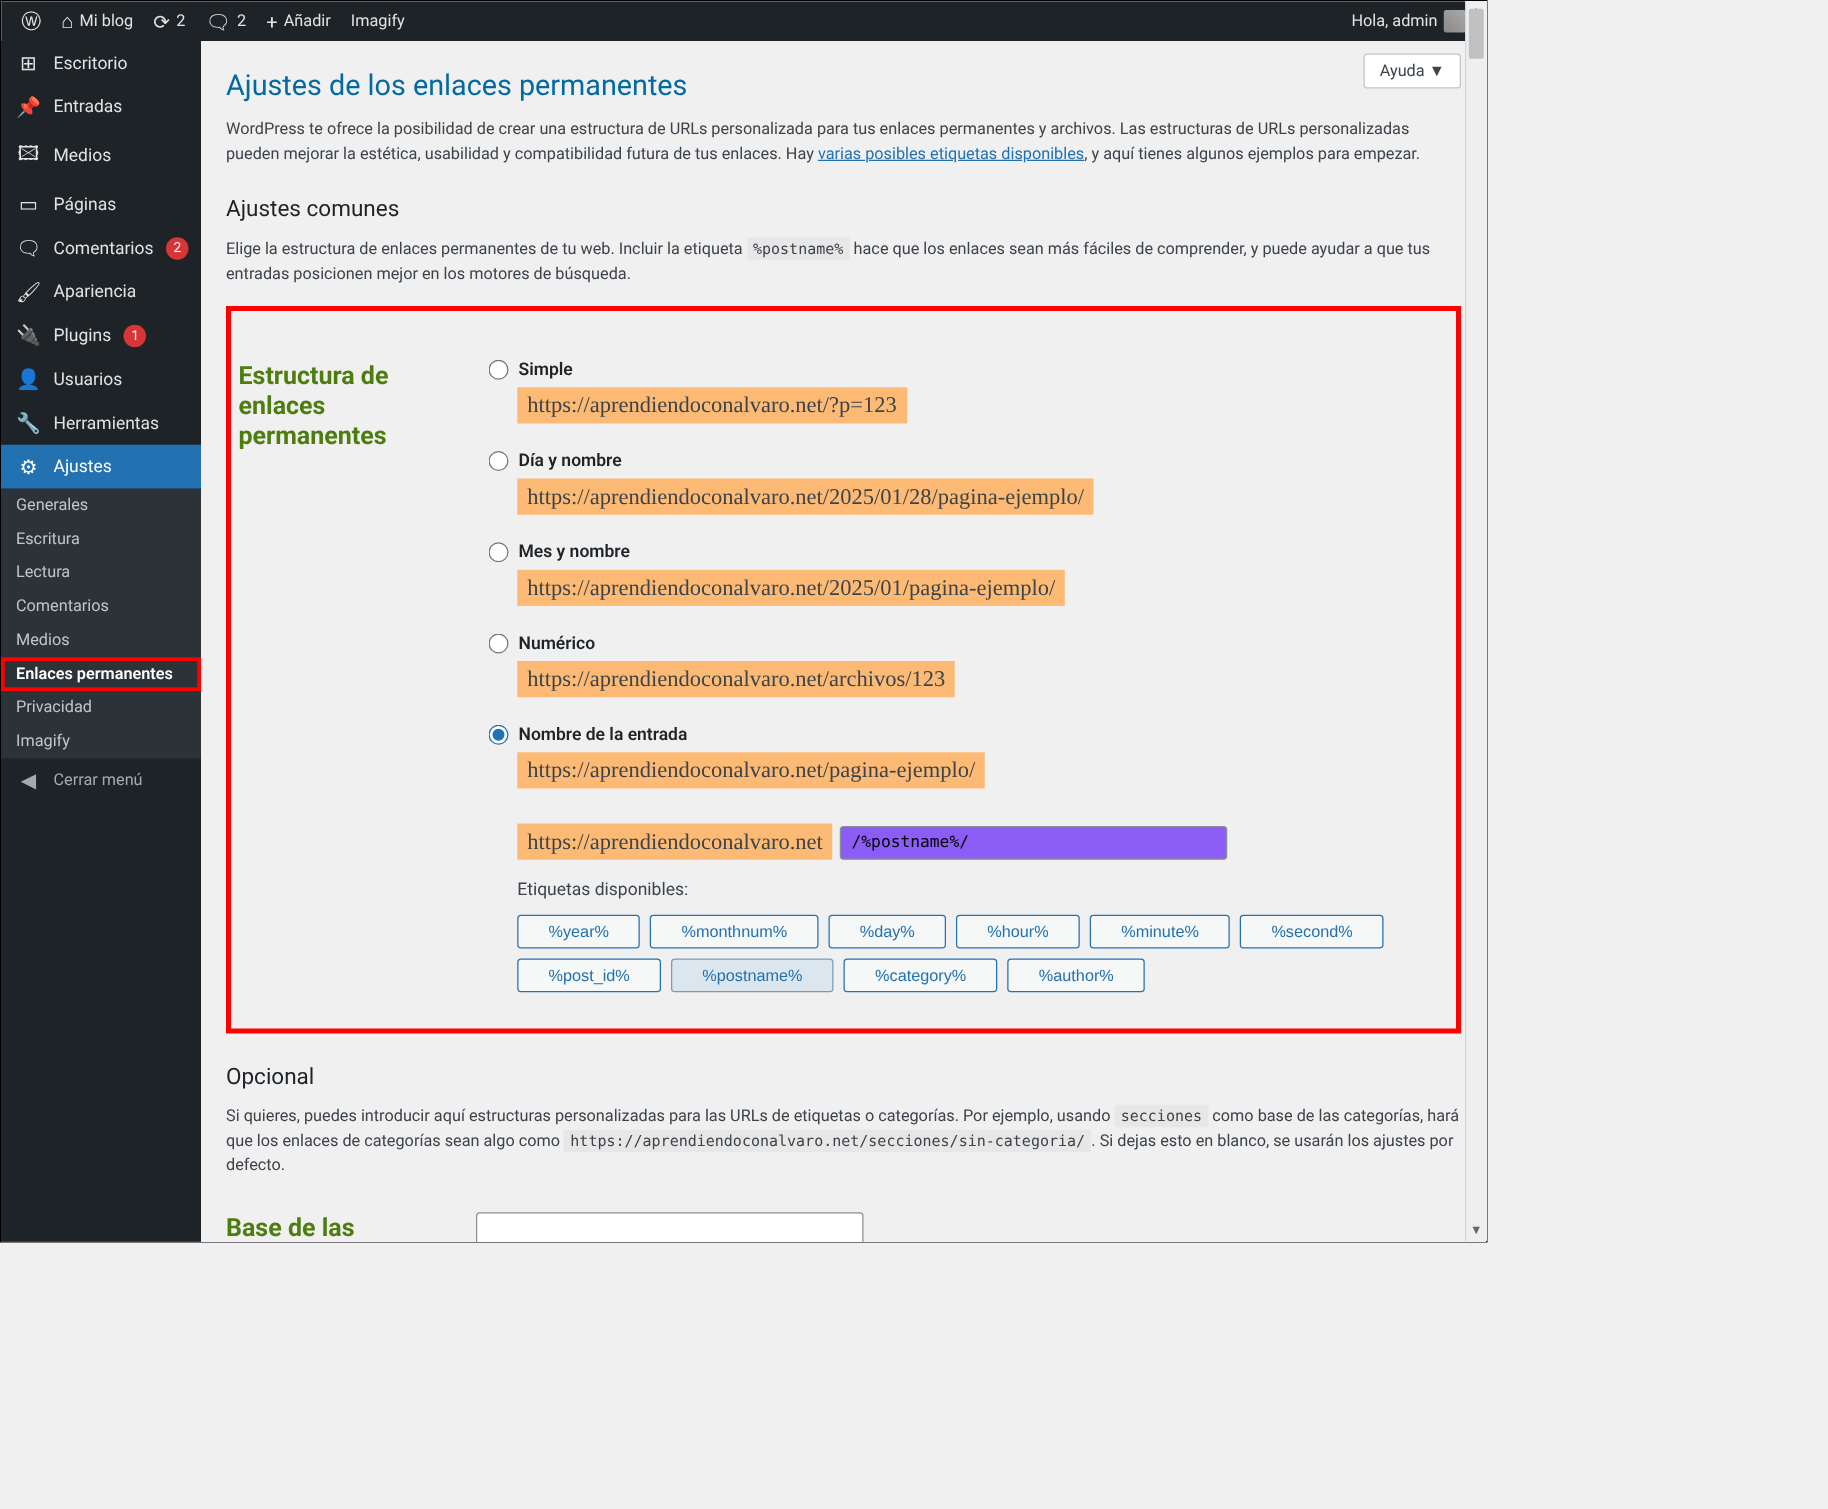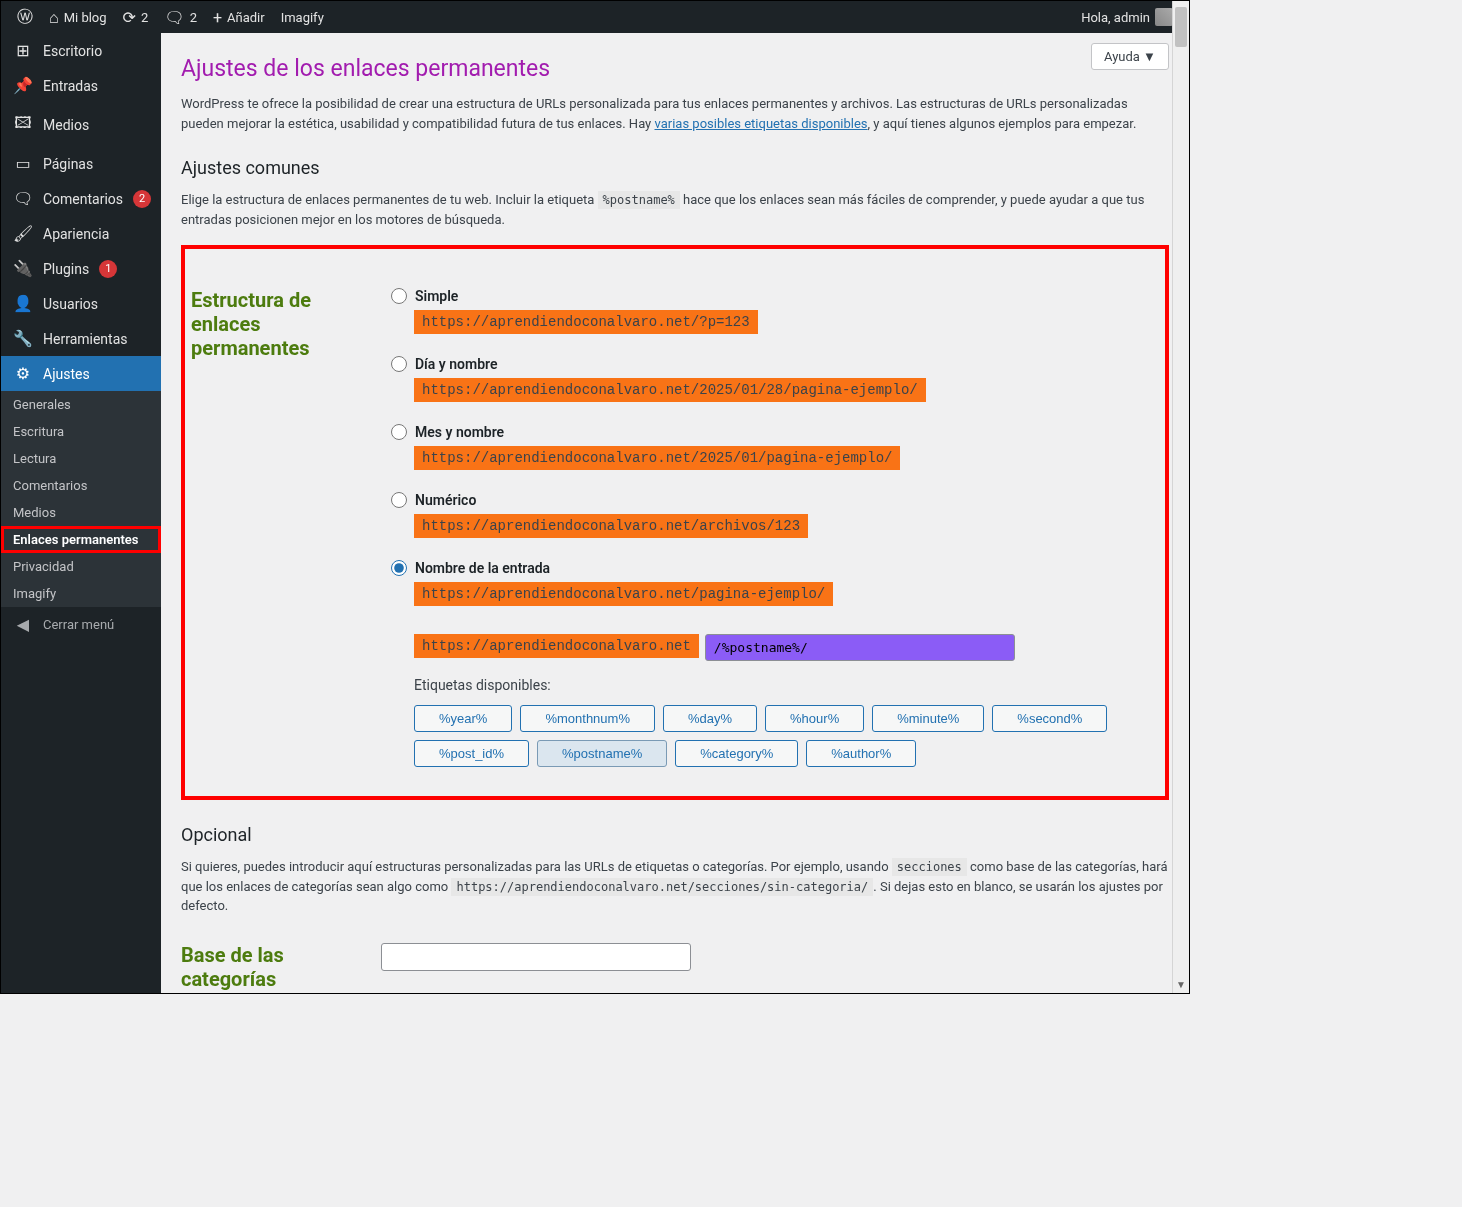--- a/index.html
+++ b/index.html
@@ -17,34 +17,34 @@
 .sidebar .menu-item.current::after{content:'';position:absolute;right:-8px;top:50%;transform:translateY(-50%);border:8px solid transparent;border-right-color:#f0f0f1}
 .sidebar .menu-icon{width:20px;text-align:center;font-size:16px}
 .sidebar .badge{background:#d63638;color:#fff;border-radius:9px;padding:0 6px;font-size:11px;min-width:18px;text-align:center;height:18px;line-height:18px}
 .submenu{background:#2c3338;padding:0 0}
 .submenu .sub-item{padding:6px 12px;font-size:13px;color:#c3c4c7;cursor:pointer}
 .submenu .sub-item.current{color:#fff;font-weight:600}
 .red-highlight{outline:3px solid #f00;outline-offset:-3px}
 .collapse{padding:8px 12px;display:flex;align-items:center;gap:10px;color:#a7aaad;cursor:pointer;font-size:13px}
 .content{flex:1;padding:10px 20px 40px;overflow:auto;background:#f0f0f1;position:relative}
 .help-tab{position:absolute;top:10px;right:20px;background:#fff;border:1px solid #c3c4c7;border-radius:3px;padding:5px 12px;font-size:13px;cursor:pointer}
-h1{font-size:23px;font-weight:400;color:#a21caf;margin:12px 0 10px}
+h1{font-size:23px;font-weight:400;color:#0369a1;margin:12px 0 10px}
 h2{font-size:18px;font-weight:400;color:#1d2327;margin:24px 0 6px}
 p{margin:12px 0;color:#3c434a;line-height:1.5}
 a{color:#2271b1;text-decoration:underline}
 code.inline{background:#e7e7e7;padding:2px 5px;font-family:Consolas,Monaco,monospace;font-size:12px}
 .form-table{width:100%;margin-top:10px}
 .form-table .row{display:flex;padding:15px 0}
 .form-table .th{width:200px;font-weight:700;color:#4d7c0f;padding-right:20px;font-size:20px}
 .form-table .td{flex:1}
 .radio-group{display:flex;flex-direction:column;gap:22px}
 .radio-row label{display:flex;align-items:center;gap:8px;font-size:14px;font-weight:600;color:#1d2327;margin-bottom:6px}
 .radio-row input[type=radio]{width:16px;height:16px;accent-color:#2271b1}
-.url-code{display:inline-block;background:#f97316;padding:4px 8px;font-family:Liberation Mono, monospace;font-size:14px;margin-left:23px}
-.custom-row{display:flex;align-items:flex-start;gap:6px;margin-left:23px;margin-top:6px}
+.url-code{display:inline-block;background:#fdba74;padding:4px 8px;font-family:Liberation Serif, serif;font-size:18px;margin-left:23px}
+.custom-row{display:flex;align-items:flex-end;gap:6px;margin-left:23px;margin-top:6px}
 .custom-input{border:1px solid #8c8f94;border-radius:3px;padding:5px 8px;font-family:Consolas,Monaco,monospace;font-size:13px;width:310px;background:#8b5cf6}
 .tags-label{margin-left:23px;margin-top:16px;font-size:14px}
 .tags{margin-left:23px;margin-top:12px;display:flex;flex-wrap:wrap;gap:8px}
 .tag-btn{border:1px solid #2271b1;color:#2271b1;background:#f6f7f7;border-radius:3px;padding:5px 24px;font-size:13px;cursor:pointer}
 .tag-btn.selected{background:#dbe6ef;border-color:#7a9ab5}
 .opt-input{border:1px solid #8c8f94;border-radius:3px;padding:5px 8px;width:310px;font-size:14px}
 .red-box{border:4px solid #f00;padding:14px 6px;margin-top:16px}
 .scrollbar{position:absolute;right:0;top:0;width:17px;height:100%;background:#efefef;border-left:1px solid #d5d5d5}
 .scrollbar .thumb{position:absolute;left:2px;right:2px;top:6px;height:40px;background:#c1c1c1;border-radius:2px}
 .scrollbar .arr{position:absolute;left:0;right:0;height:17px;text-align:center;font-size:10px;color:#666;line-height:17px}

